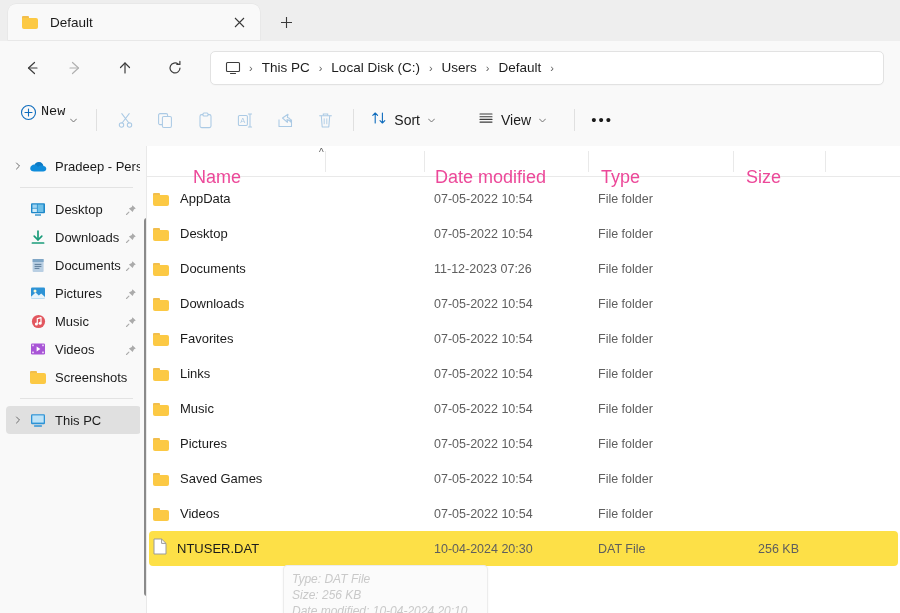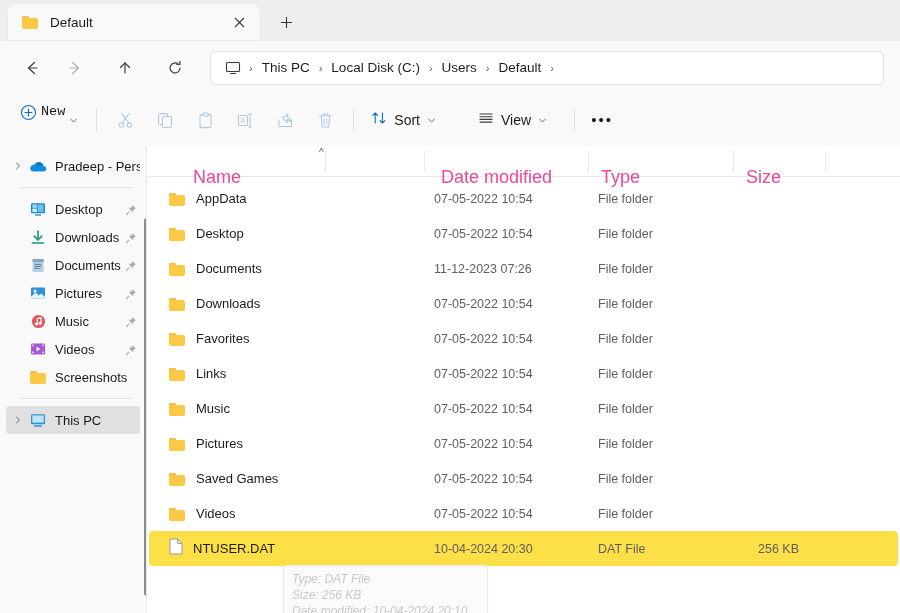--- a/index.html
+++ b/index.html
@@ -158,21 +158,21 @@
   .sortmark {
     position: absolute; top: 1px; left: 172px; color: #5a5a5a; font-size: 10px;
   }
 
   .row {
     position: relative; height: 35px; display: flex; align-items: center;
     margin: 0 2px; border-radius: 4px;
   }
   .row.selected { background: #fde047; }
   .cell-name {
-    position: absolute; left: 20px; display: flex; align-items: center; gap: 10px;
+    position: absolute; left: 4px; display: flex; align-items: center; gap: 10px;
     white-space: nowrap;
   }
   .cell-name .txt { font-size: 13px; color: #1b1b1b; }
   .cell-date { position: absolute; left: 285px; font-size: 12.5px; color: #5e5e5e; white-space: nowrap; }
   .cell-type { position: absolute; left: 449px; font-size: 12.5px; color: #5e5e5e; white-space: nowrap; }
   .cell-size { position: absolute; left: 555px; width: 95px; text-align: right;
                font-size: 12.5px; color: #5e5e5e; white-space: nowrap; }
 
   .fold-ico { width: 17px; height: 14px; position: relative; flex: 0 0 auto; }
   .fold-ico::before {
@@ -522,21 +522,21 @@
       </div>
     </div>
     <div class="sb-edge"></div>
 
     <div class="content">
 
       <div class="colhead">
         <span class="ch" style="left:46px">Name</span>
         <span class="sortmark">^</span>
         <div class="colsplit" style="left:178px"></div>
-        <span class="ch" style="left:294px">Date modified</span>
+        <span class="ch" style="left:288px">Date modified</span>
         <div class="colsplit" style="left:277px"></div>
         <span class="ch" style="left:454px">Type</span>
         <div class="colsplit" style="left:441px"></div>
         <span class="ch" style="left:599px">Size</span>
         <div class="colsplit" style="left:586px"></div>
         <div class="colsplit" style="left:678px"></div>
       </div>
 
       <div style="padding-top:4px">
 

